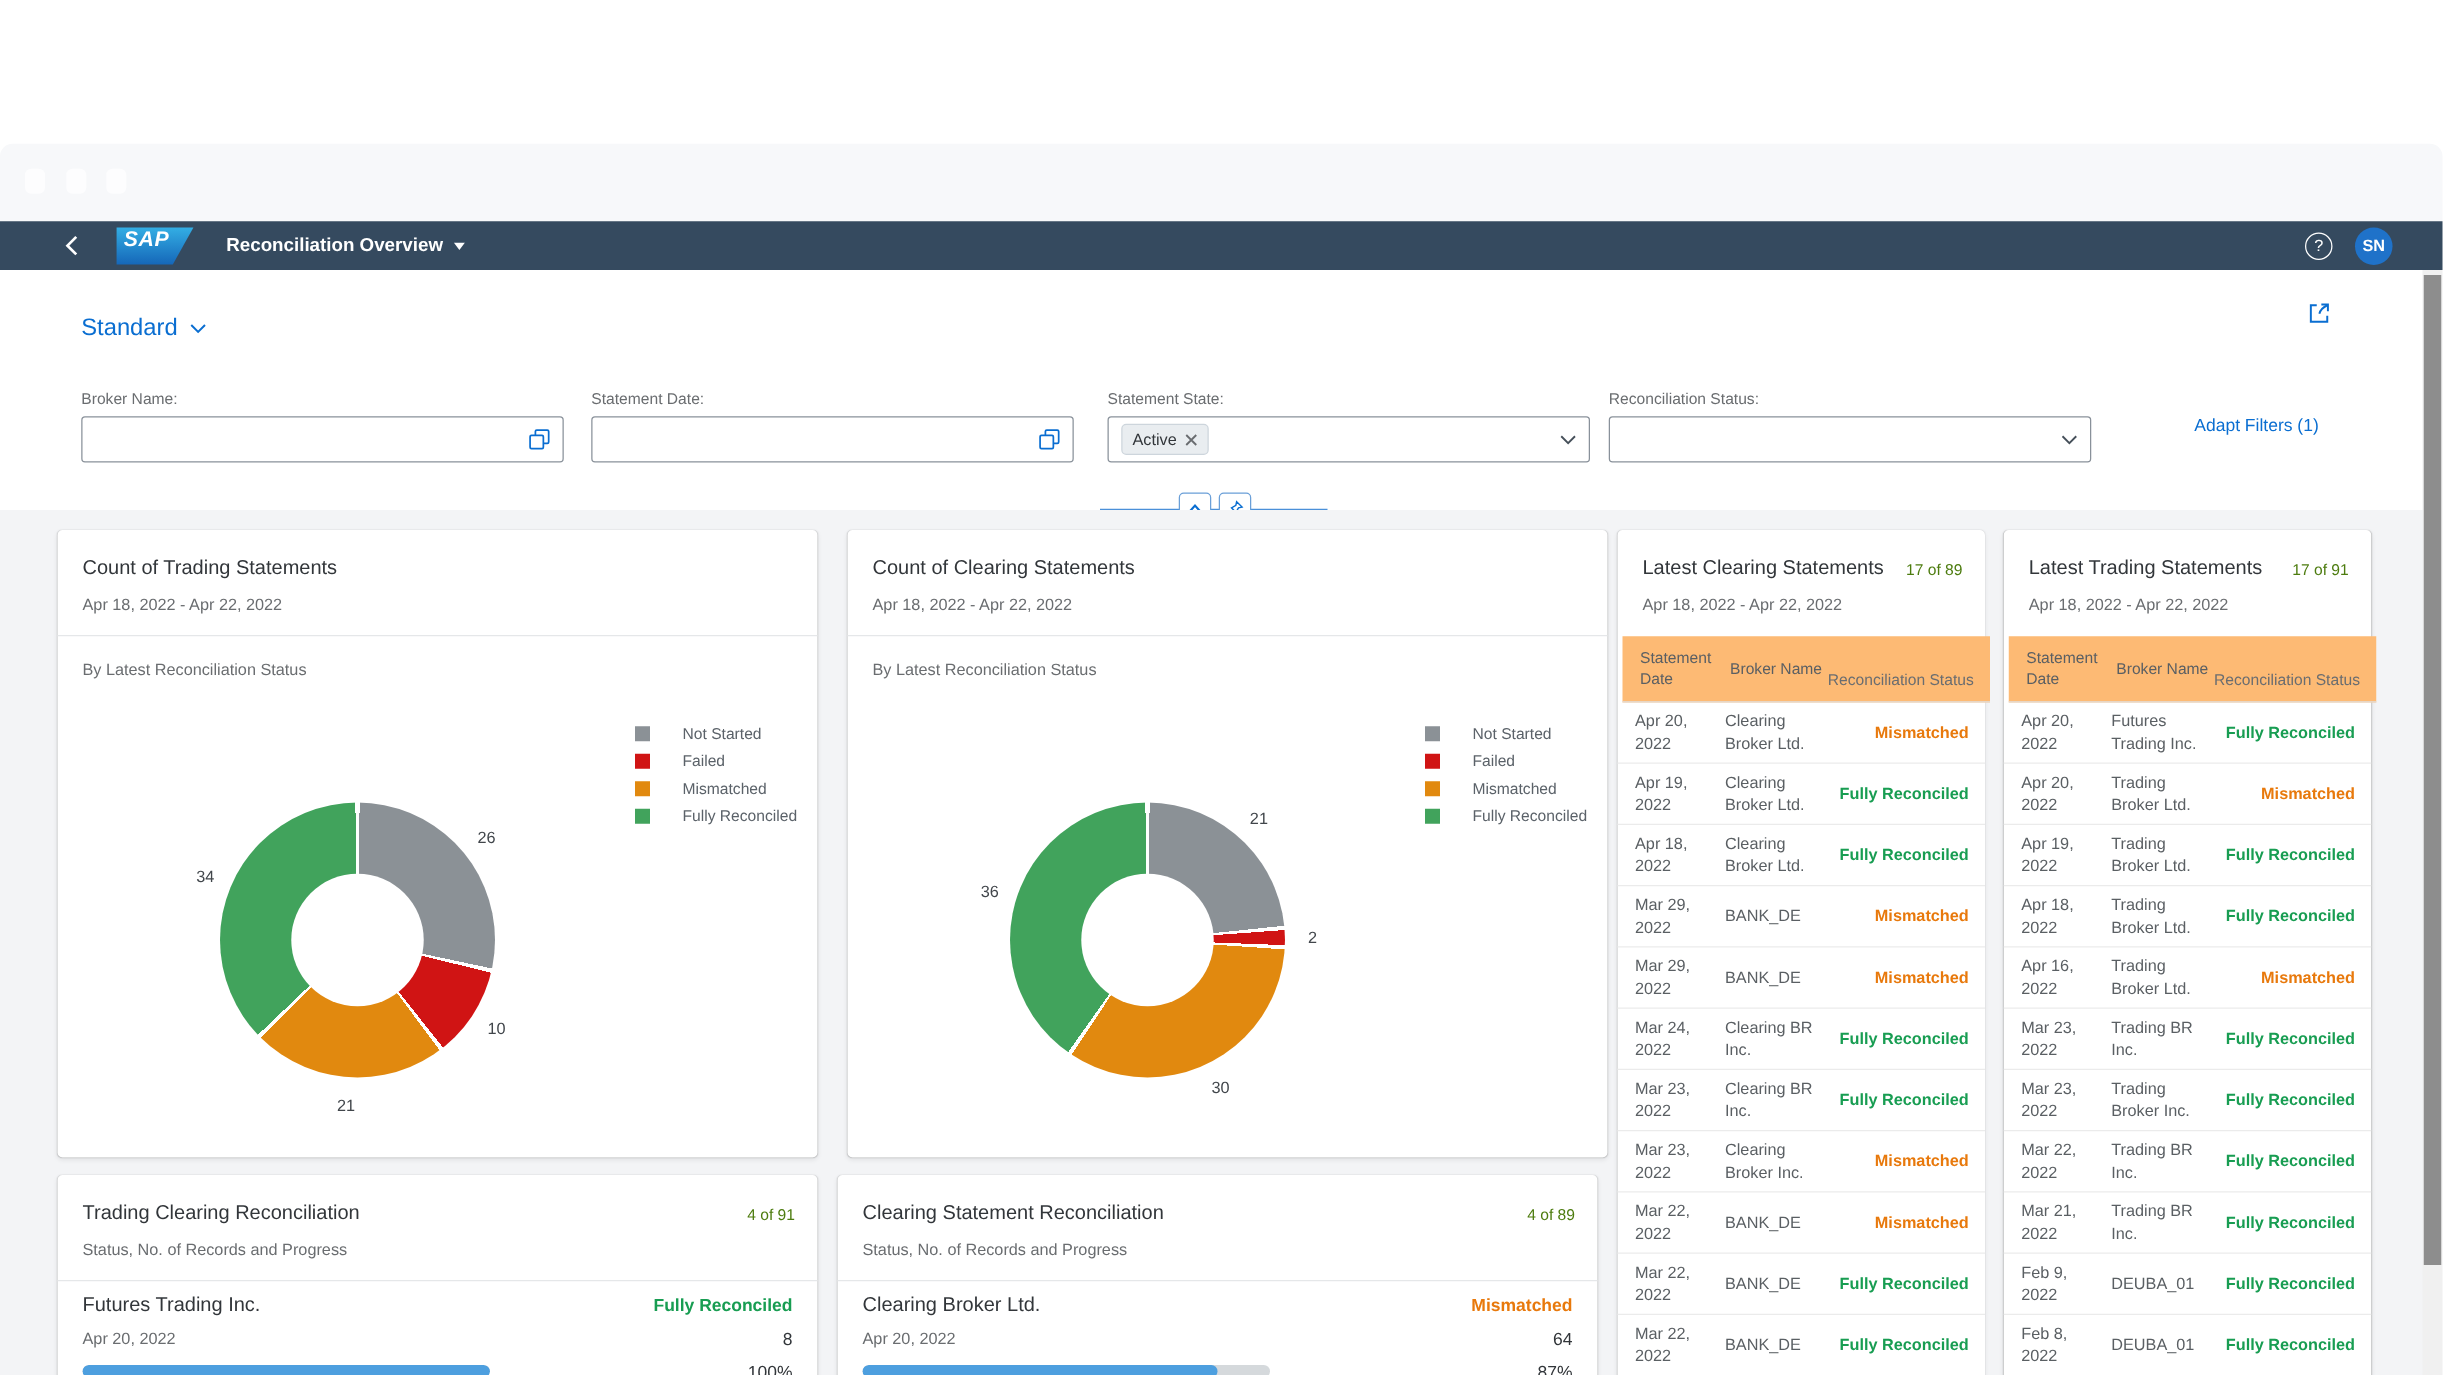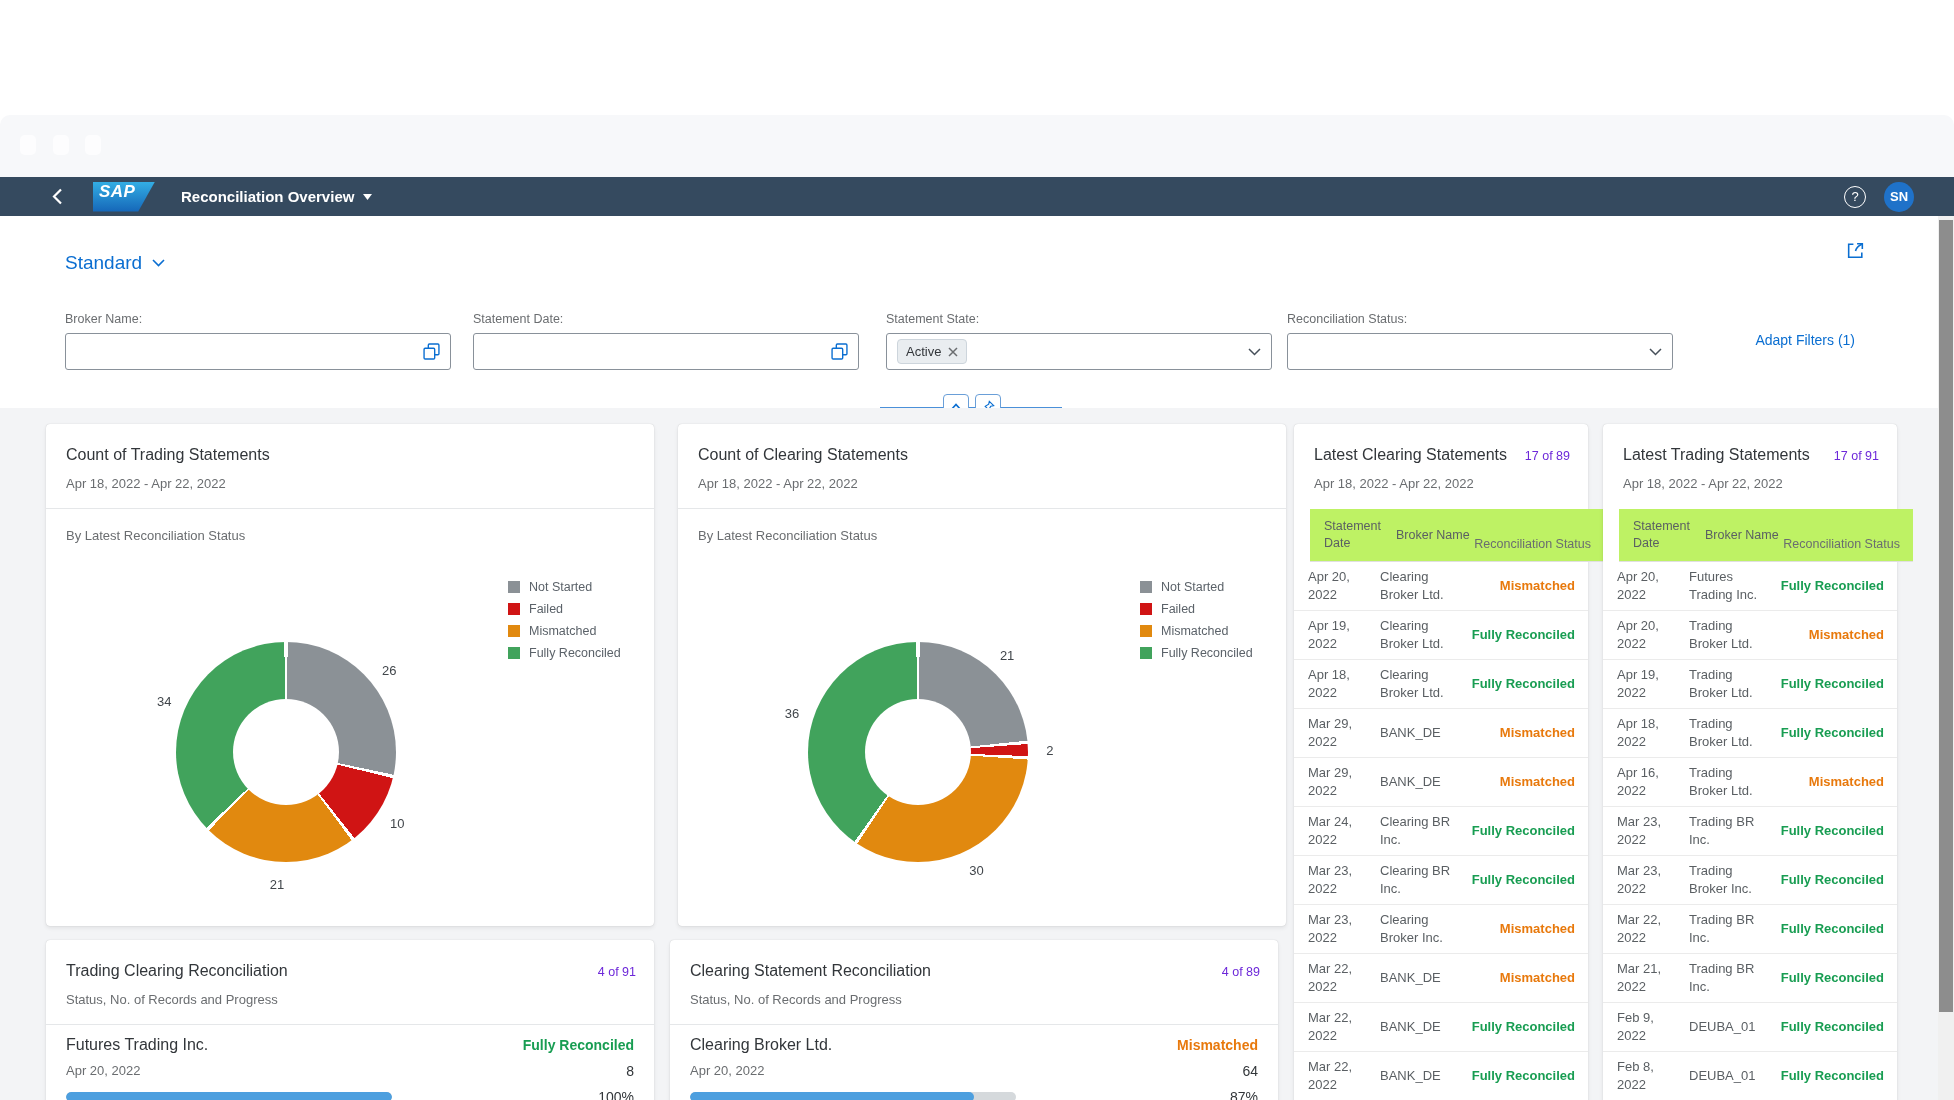--- a/index.html
+++ b/index.html
@@ -34,36 +34,36 @@
   .token { background:#e9edf0; border:1px solid #cdd5dc; border-radius:4px; height:25px; display:flex; align-items:center; padding:0 8px; gap:7px; font-size:13px; color:#32363a; }
   .token button { background:none; border:none; cursor:pointer; display:flex; }
   .adapt-link { position:absolute; left:1705px; top:116px; width:150px; text-align:right; font-size:14px; color:#0a6ed1; text-decoration:none; }
   .fb-line { position:absolute; left:880px; top:191px; width:182px; height:1px; background:#4a90d9; }
   .fb-btn { position:absolute; top:178px; width:26px; height:26px; background:#fff; border:1px solid #6a9fd8; border-radius:4px; cursor:pointer; display:flex; align-items:center; justify-content:center; }
 
   
   .content { position:absolute; left:0; top:408px; width:1940px; height:692px; background:#f3f4f6; }
   .card { position:absolute; background:#fff; border-radius:4px; box-shadow:0 0 1px rgba(0,0,0,.22), 0 2px 4px rgba(0,0,0,.08); }
   .c-title { position:absolute; left:20px; top:22px; font-size:16px; color:#32363a; }
-  .c-count { position:absolute; right:18px; top:25px; font-size:12.5px; color:#6d28d9; }
+  .c-count { position:absolute; right:18px; top:25px; font-size:12.5px; color:#4d7c0f; }
   .c-sub { position:absolute; left:20px; top:52px; font-size:13px; color:#6a6d70; }
   .c-div { position:absolute; left:0; top:84px; width:100%; height:1px; background:#e5e7e9; }
 
   .chart-card { width:608px; height:502px; top:16px; }
   .section-label { position:absolute; left:20px; top:104px; font-size:13px; color:#6a6d70; }
   .chart-body { position:absolute; left:0; top:136px; width:608px; height:366px; }
   .donut { position:absolute; left:130px; top:82px; width:220px; height:220px; border-radius:50%; cursor:pointer; }
   .donut::after { content:""; position:absolute; inset:57px; background:#fff; border-radius:50%; }
   .donut-label { position:absolute; transform:translate(-50%,-50%); font-size:13px; color:#41464b; }
   .legend { position:absolute; left:462px; top:16px; list-style:none; }
-  .legend li { display:flex; align-items:center; gap:9px; height:22px; font-size:12.5px; color:#5b6269; cursor:pointer; }
+  .legend li { display:flex; align-items:center; gap:26px; height:22px; font-size:12.5px; color:#5b6269; cursor:pointer; }
   .legend .sw { width:12px; height:12px; flex:0 0 12px; }
 
   .table-card { width:294px; height:680px; top:16px; }
-  .t-head { position:absolute; left:16px; top:85px; width:100%; height:53px; background:#bef264; border-bottom:1px solid #e0e0e0;
+  .t-head { position:absolute; left:4px; top:85px; width:100%; height:53px; background:#fdba74; border-bottom:1px solid #e0e0e0;
     display:flex; align-items:center; padding:0 13px 0 14px; font-size:12.5px; color:#6a6d70; line-height:1.3; }
   .t-rows { position:absolute; left:0; top:138px; width:100%; }
   .t-row { display:flex; align-items:center; height:49px; padding:0 13px 0 14px; border-bottom:1px solid #ebebeb; font-size:13px; cursor:pointer; }
   .col-date { width:58px; flex:0 0 58px; color:#5a5f63; line-height:1.35; }
   .col-broker { width:74px; flex:0 0 74px; margin-left:14px; color:#5a5f63; line-height:1.35; }
   .col-status { flex:1; text-align:right; font-weight:bold; line-height:1.35; }
   .th-status { word-break:break-all;margin-top:18px; }
 
   .recon-card { width:608px; height:440px; top:532px; }
   .r-item { position:absolute; left:20px; top:96px; width:568px; cursor:pointer; }

